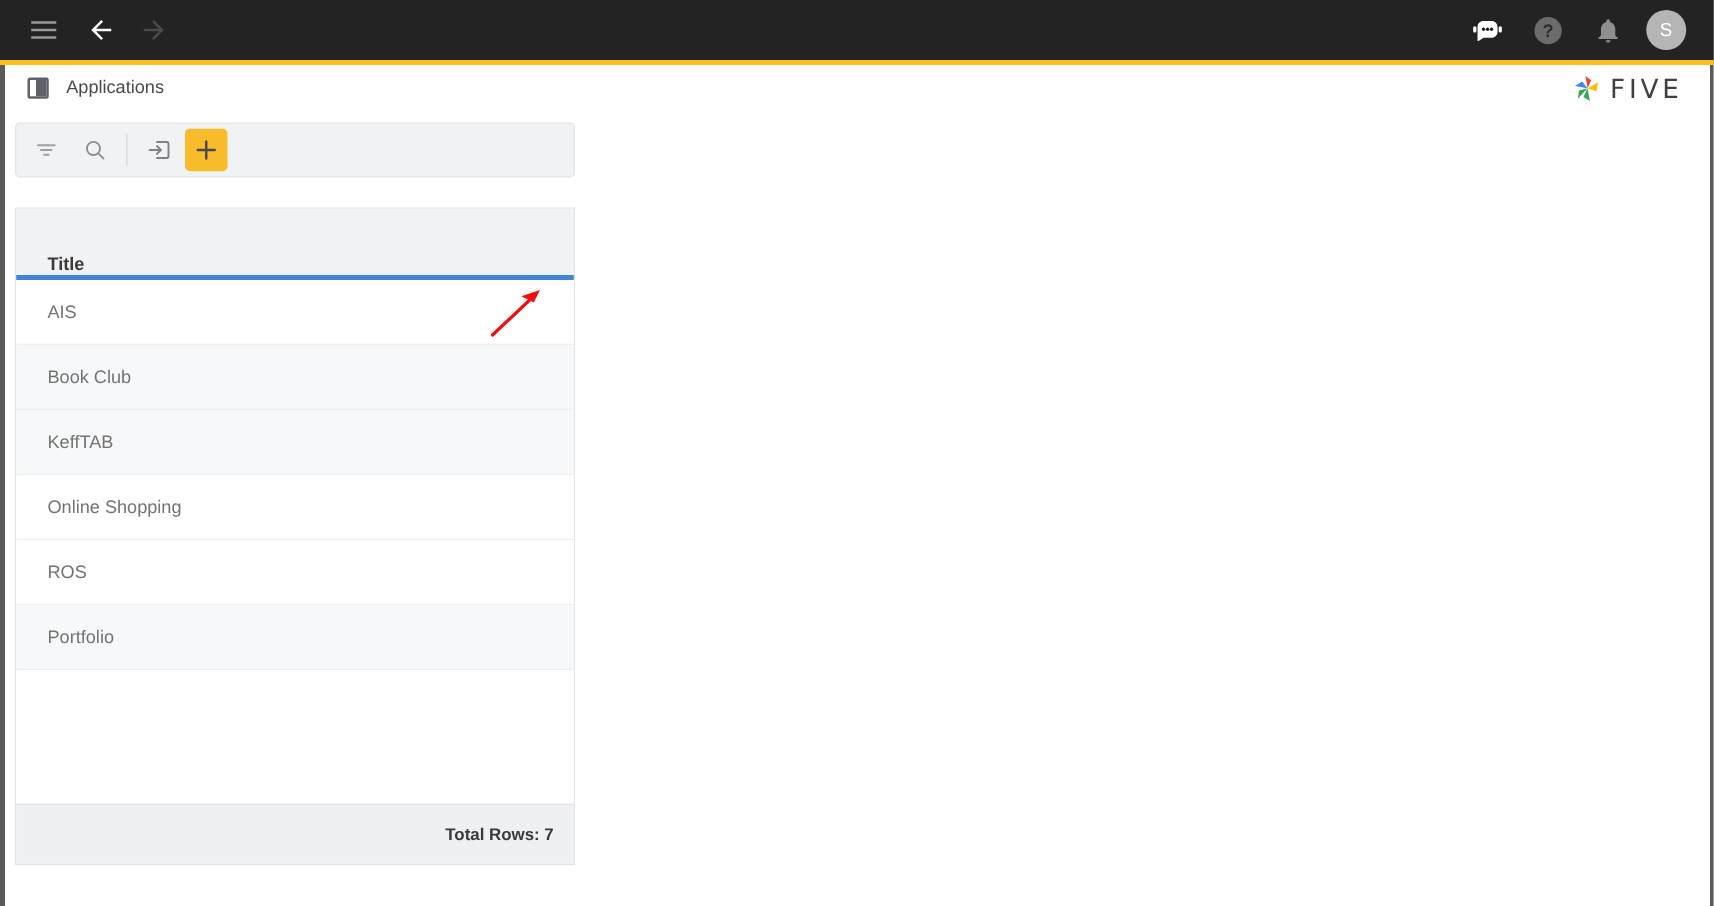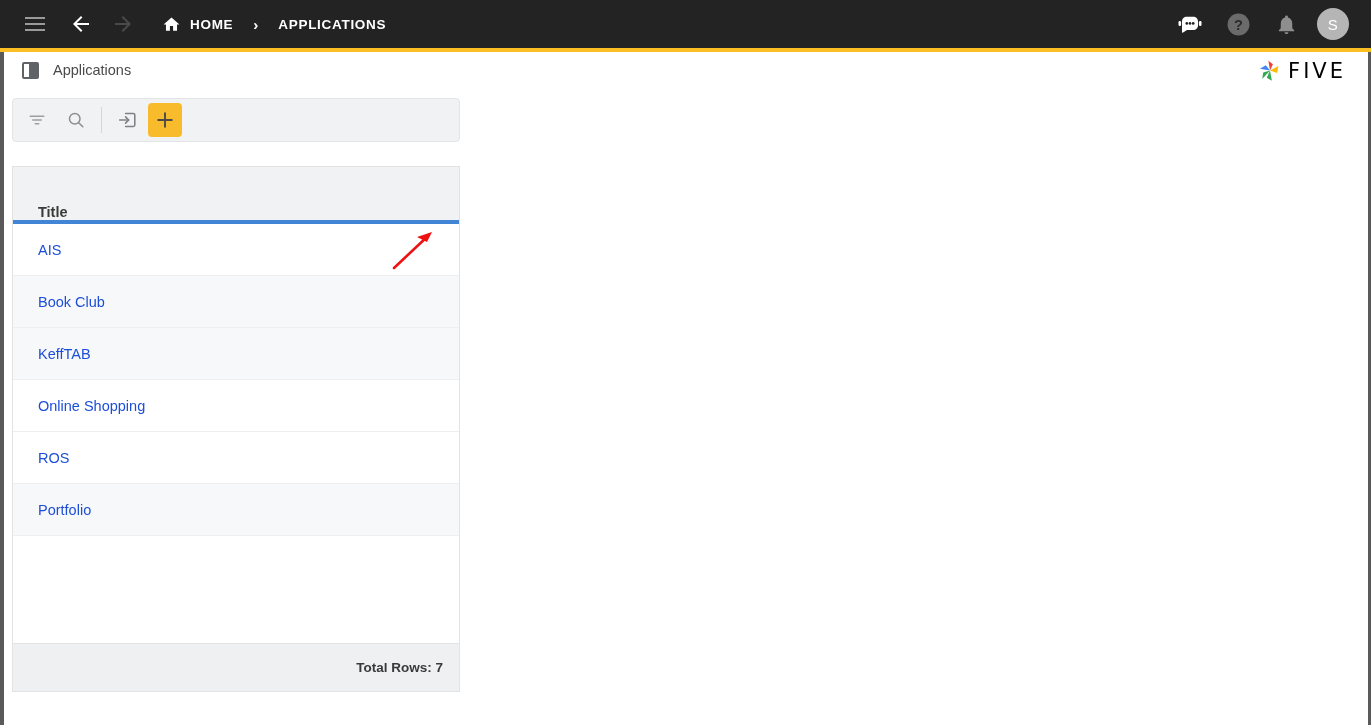--- a/index.html
+++ b/index.html
@@ -136,21 +136,21 @@
     position: absolute;
     right: 22px;
     top: 6px;
     display: flex;
     align-items: center;
     gap: 5px;
   }
   #brand-text {
     font-size: 21px;
     letter-spacing: 3px;
-    color: #000000;
+    color: #404040;
     font-family: "DejaVu Sans", sans-serif;
   }
 
   
   #grid-panel {
     position: absolute;
     left: 8px;
     top: 46px;
     width: 448px;
   }
@@ -209,21 +209,21 @@
   #grid-head-title { font-size: 14.5px; font-weight: bold; color: #3a3a3a; }
 
   .grid-row {
     height: 52px;
     display: flex;
     align-items: center;
     padding-left: 25px;
     border-bottom: 1px solid #edeff1;
     cursor: pointer;
     font-size: 14.5px;
-    color: #1d4ed8;
+    color: #737373;
   }
   .grid-row.odd { background: #ffffff; }
   .grid-row.even { background: #f7f8f9; }
 
   #grid-filler { height: 107px; background: #ffffff; }
 
   #grid-footer {
     height: 48px;
     background: #eef0f1;
     border-top: 1px solid #e1e3e5;
@@ -266,30 +266,20 @@
         <path d="M20 11H7.8l5.6-5.6L12 4l-8 8 8 8 1.4-1.4L7.8 13H20z" fill="#ffffff"></path>
       </svg>
     </div>
 
     <div class="tb-icon-btn" style="margin-left:8px;">
       <svg class="arrow-svg" width="24" height="24" viewBox="0 0 24 24">
         <path d="M4 11h12.2l-5.6-5.6L12 4l8 8-8 8-1.4-1.4 5.6-5.6H4z" fill="#4a4a4a"></path>
       </svg>
     </div>
 
-    <div id="breadcrumb">
-      <span id="home-icon">
-        <svg width="19" height="19" viewBox="0 0 24 24">
-          <path d="M10 20v-6h4v6h5v-8h3L12 3 2 12h3v8z" fill="#ffffff"></path>
-        </svg>
-      </span>
-      <span class="crumb">HOME</span>
-      <span class="crumb-sep">›</span>
-      <span class="crumb">APPLICATIONS</span>
-    </div>
 
     <div id="top-right">
 
       <div class="tb-icon-btn">
         <svg width="26" height="26" viewBox="0 0 26 26">
           <rect x="1.5" y="10" width="2.6" height="5" rx="1.2" fill="#ffffff"></rect>
           <rect x="21.9" y="10" width="2.6" height="5" rx="1.2" fill="#ffffff"></rect>
           <path d="M5 10.3c0-2.6 2.1-4.6 4.7-4.6h6.6c2.6 0 4.7 2 4.7 4.6v4.2c0 2.6-2.1 4.6-4.7 4.6H10l-4.3 2.6c-.4.2-.7 0-.7-.4z" fill="#ffffff"></path>
           <circle cx="9.8" cy="12.4" r="1.35" fill="#232323"></circle>
           <circle cx="13" cy="12.4" r="1.35" fill="#232323"></circle>

